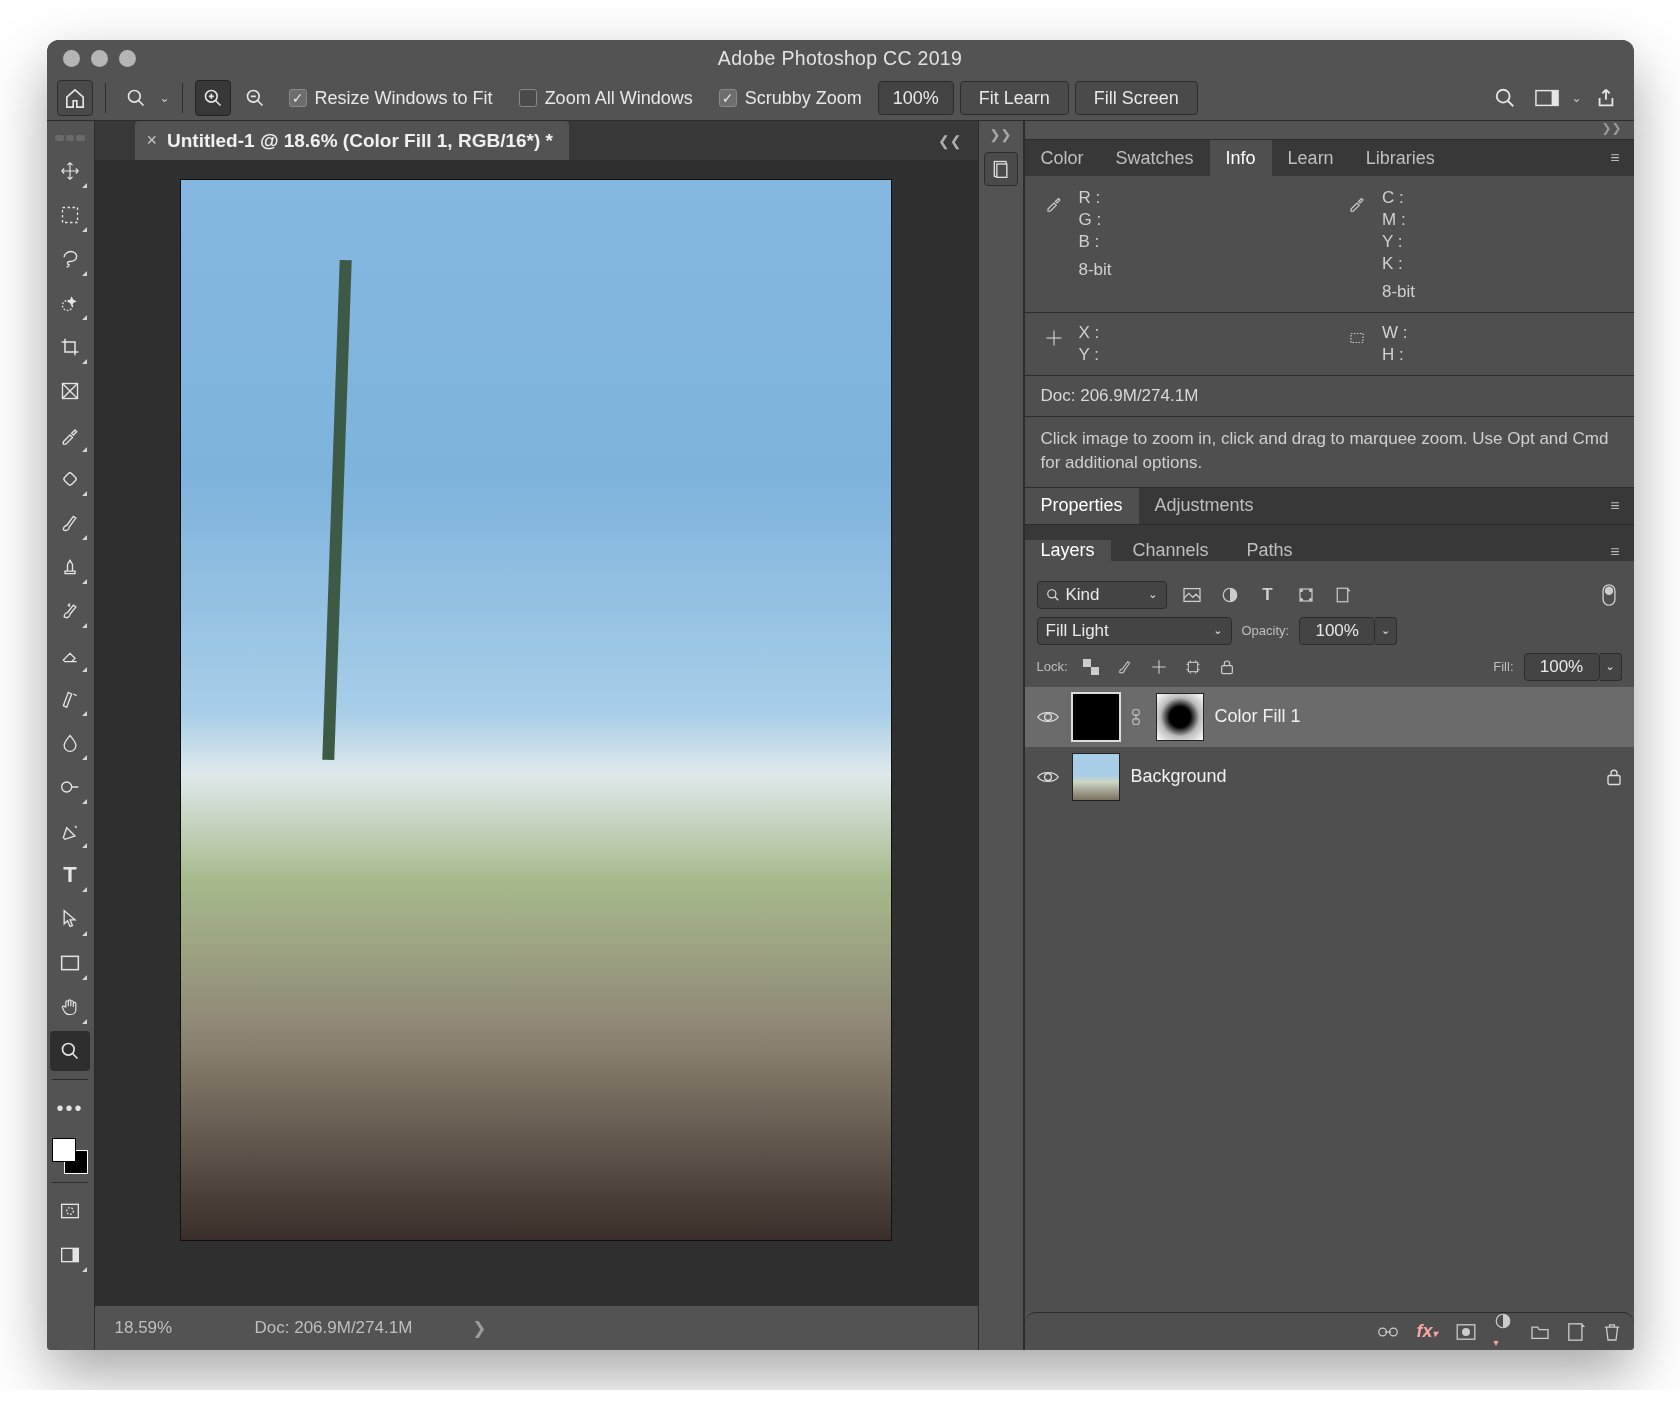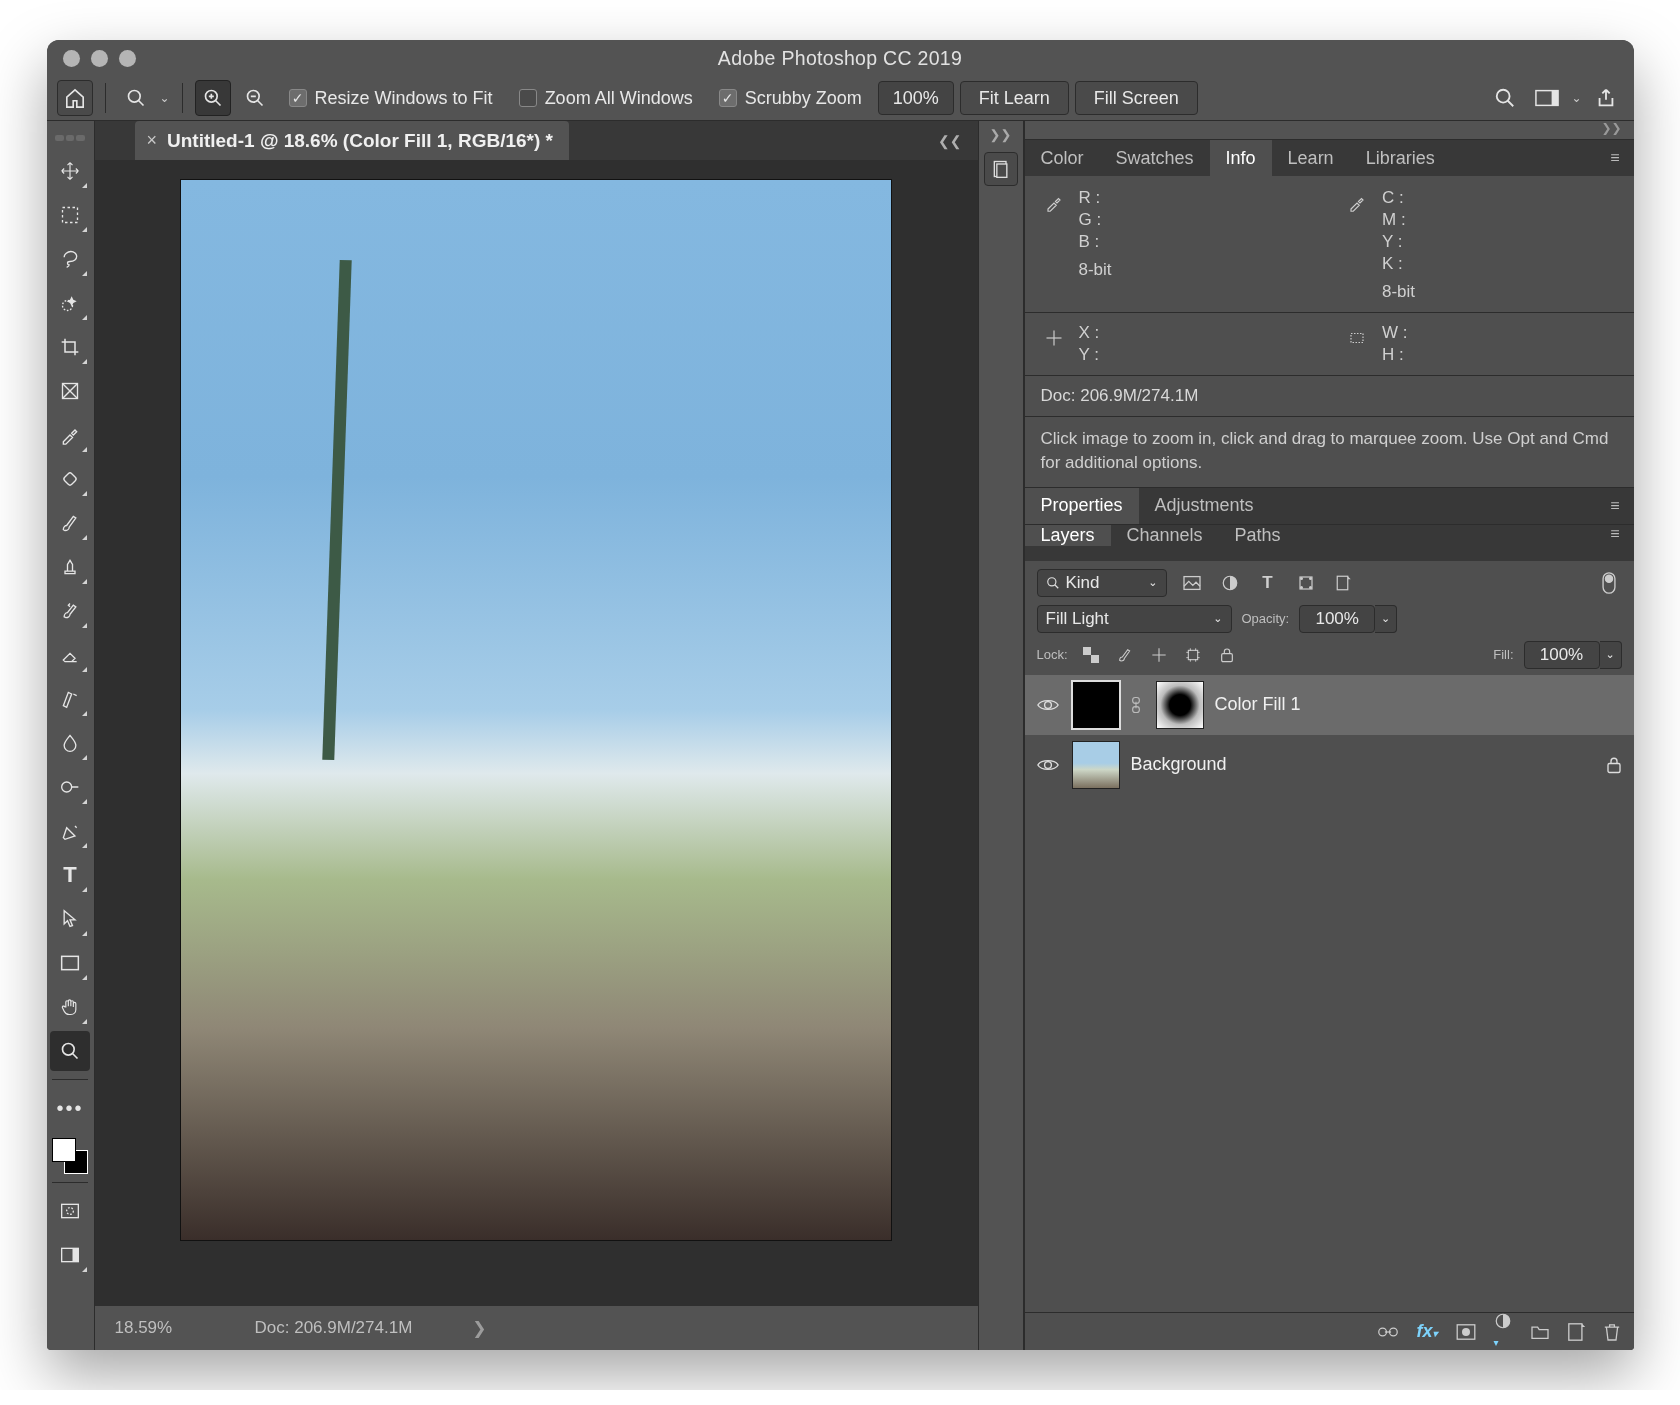--- a/index.html
+++ b/index.html
@@ -84,22 +84,22 @@
   .info-grid{display:flex;gap:30px;}
   .info-block{flex:1;display:flex;gap:12px;align-items:flex-start;}
   .info-icon{width:26px;color:#c0c0c0;display:flex;align-items:center;justify-content:center;margin-top:6px;}
   .info-readout{display:flex;flex-direction:column;gap:2px;font-size:17px;}
   .info-readout span{color:#d0d0d0;}
   .info-hr{height:1px;background:var(--border-dark);margin:10px -16px;}
   .info-doc{font-size:17px;color:#d8d8d8;margin:8px 0;}
   .info-help{font-size:17px;color:#cfcfcf;line-height:1.4;}
   
   .layers-group{flex:1;display:flex;flex-direction:column;}
-  .layers-tabs{height:36px;background:var(--bg-tabbar);display:flex;align-items:flex-start;}
-  .layers-controls{background:var(--bg-tab-active);padding:8px 12px 6px 12px;font-size:17px;}
+  .layers-tabs{height:36px;background:var(--bg-tabbar);display:flex;align-items:flex-end;gap:6px;}
+  .layers-controls{background:var(--bg-tab-active);padding:20px 12px 6px 12px;font-size:17px;}
   .lc-row1{display:flex;align-items:center;gap:12px;margin-bottom:8px;}
   .kind{height:28px;width:130px;border:1px solid var(--border-dark);border-radius:4px;display:flex;align-items:center;padding:0 8px;background:#444;gap:6px;justify-content:space-between;}
   .lc-row1 .filter-ico{width:26px;height:26px;display:flex;align-items:center;justify-content:center;color:#cfcfcf;}
   .lc-row2{display:flex;align-items:center;gap:10px;margin-bottom:8px;}
   .blendmode{height:28px;flex:0 0 195px;border:1px solid var(--border-dark);border-radius:4px;display:flex;align-items:center;padding:0 8px;background:#444;justify-content:space-between;}
   .lc-label{color:var(--text-dim);font-size:13px;}
   .pct-box{height:28px;width:76px;border:1px solid var(--border-dark);border-radius:4px;display:flex;align-items:center;justify-content:center;background:#444;}
   .dd{width:22px;height:28px;border:1px solid var(--border-dark);border-left:none;border-radius:0 4px 4px 0;display:flex;align-items:center;justify-content:center;background:#444;font-size:11px;}
   .lc-row3{display:flex;align-items:center;gap:10px;}
   .lockset{display:flex;gap:8px;align-items:center;}
@@ -110,21 +110,21 @@
   .layer.selected{background:#6b6b6b;}
   .layer .eye{width:24px;text-align:center;color:#dcdcdc;}
   .layer .thumb{width:46px;height:46px;outline:1px solid #222;}
   .layer .thumb.black{background:#000;outline:2px solid #ddd;}
   .layer .thumb.mask{background:radial-gradient(circle at 50% 50%,#000 0%,#000 32%,#bbb 60%,#fff 100%);}
   .layer .thumb.photo{background:linear-gradient(180deg,#a8cde6 46%,#cdd7c7 60%,#7b705f 100%);}
   .layer .link{width:14px;text-align:center;color:#bdbdbd;}
   .layer .name{color:#f0f0f0;font-size:18px;}
   .layer .lock{margin-left:auto;color:#ddd;}
   
-  .layer-bottom{height:38px;border-top:1px solid var(--border-dark);background:var(--bg-tab-active);display:flex;align-items:center;justify-content:flex-end;gap:18px;padding:0 14px;color:#7dd3fc;font-size:18px;}
+  .layer-bottom{height:38px;border-top:1px solid var(--border-dark);background:var(--bg-tab-active);display:flex;align-items:center;justify-content:flex-end;gap:18px;padding:0 14px;color:#fca5a5;font-size:18px;border-radius:11px;}
   svg{display:block;}
 </style>
 </head>
 <body>
 
 <div class="shadow-wrap">
 <div class="app">
 
   <div class="titlebar">
     <div class="traffic">

